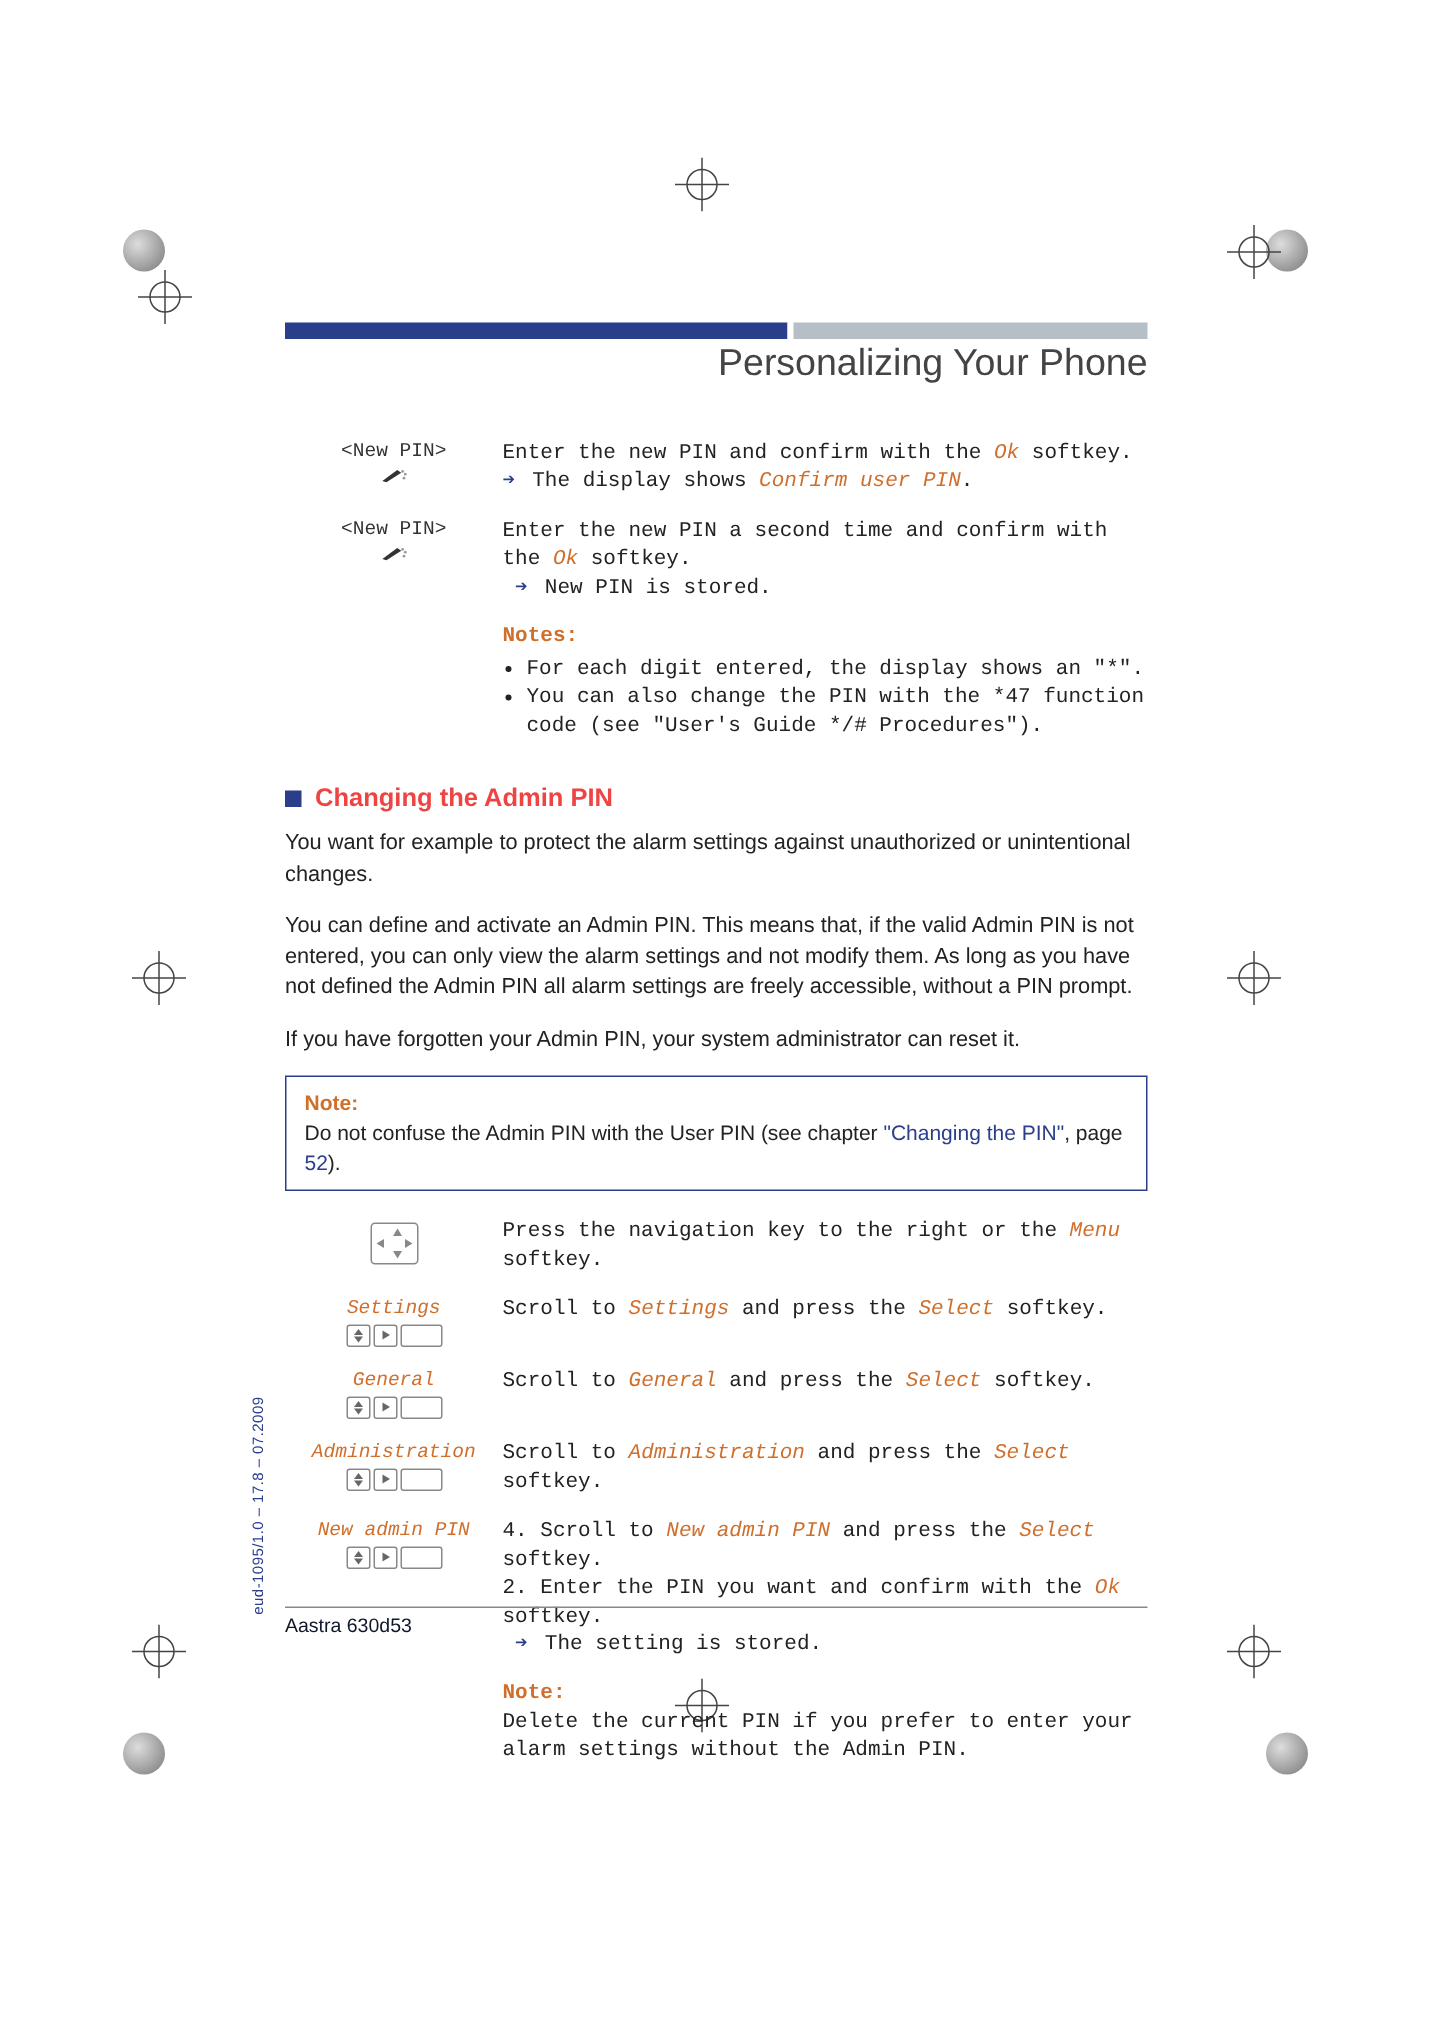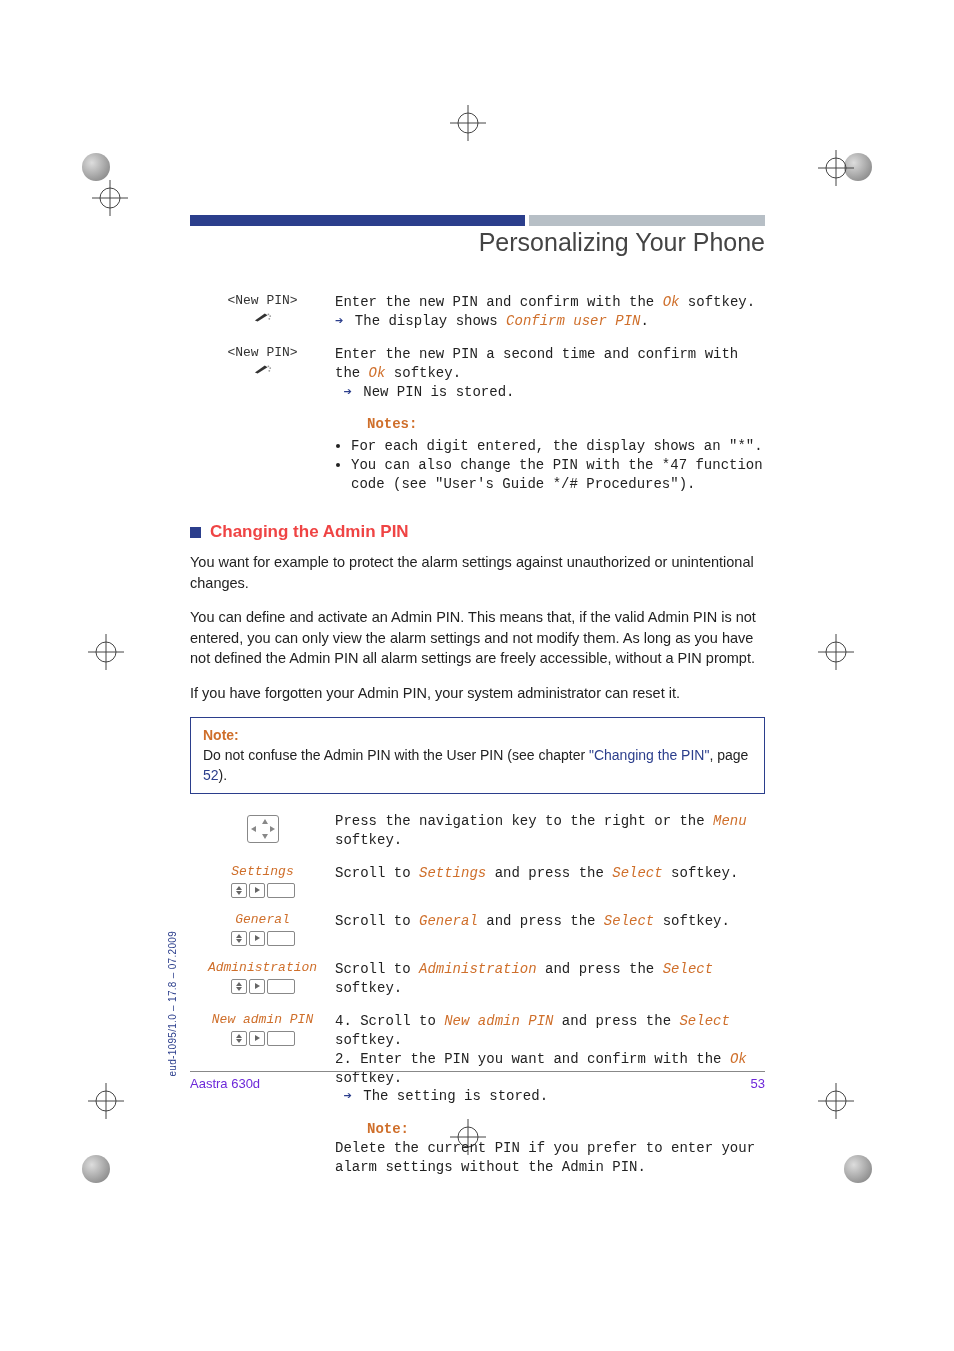--- a/index.html
+++ b/index.html
@@ -10,41 +10,41 @@
   .hb-gap{width:4px;background:#fff;}
   .hb-grey{flex:1;background:#b7bfc6;}
   .page-title{text-align:right;font-size:25px;color:#444;margin:2px 0 36px 0;font-weight:400;}
   .row{display:flex;margin-bottom:14px;font-family:Liberation Mono, monospace;}
   .lcol{width:145px;text-align:center;font-size:13px;color:#333;}
   .lcol .label-orange{color:#cf6f2b;font-style:italic;font-size:13px;}
   .rcol{flex:1;font-size:14px;line-height:1.35;}
   .ok{color:#cf6f2b;font-style:italic;}
   .link-ref{color:#2b3e8c;}
   .arrow{color:#2b3e8c;font-weight:bold;margin-right:3px;}
-  .notes-head{color:#cf6f2b;font-weight:bold;font-size:14px;margin-left:32px;}
+  .notes-head{color:#cf6f2b;font-weight:bold;font-size:14px;}
   .notes ul{margin:3px 0 0 0;padding-left:16px;font-size:14px;line-height:1.35;}
   .section-head{display:flex;align-items:center;margin:28px 0 10px 0;}
   .sq{width:11px;height:11px;background:#2b3e8c;margin-right:9px;}
   .section-title{color:#ef4444;font-weight:bold;font-size:17px;}
   .para{font-size:14.5px;line-height:1.42;margin:0 0 14px 0;}
   .note-box{border:1px solid #2b3e8c;padding:8px 12px;font-size:14px;margin:10px 0 18px 0;line-height:1.4;}
   .note-box .nb-head{color:#cf6f2b;font-weight:bold;}
   .icon-nav{width:30px;height:26px;border:1px solid #888;border-radius:3px;margin:3px auto 0;position:relative;}
   .icon-nav::before{content:"";position:absolute;left:14px;top:3px;border-left:3px solid transparent;border-right:3px solid transparent;border-bottom:5px solid #888;}
   .icon-nav::after{content:"";position:absolute;left:14px;bottom:3px;border-left:3px solid transparent;border-right:3px solid transparent;border-top:5px solid #888;}
   .icon-nav .l{position:absolute;left:3px;top:10px;border-top:3px solid transparent;border-bottom:3px solid transparent;border-right:5px solid #888;}
   .icon-nav .r{position:absolute;right:3px;top:10px;border-top:3px solid transparent;border-bottom:3px solid transparent;border-left:5px solid #888;}
   .icon-keys{display:flex;justify-content:center;gap:2px;margin-top:4px;}
   .key{width:14px;height:13px;border:1px solid #888;border-radius:2px;position:relative;}
   .key.arrows::before{content:"";position:absolute;left:4px;top:2px;border-left:3px solid transparent;border-right:3px solid transparent;border-bottom:4px solid #666;}
   .key.arrows::after{content:"";position:absolute;left:4px;bottom:2px;border-left:3px solid transparent;border-right:3px solid transparent;border-top:4px solid #666;}
   .key.arrow-r::after{content:"";position:absolute;left:5px;top:3px;border-top:3px solid transparent;border-bottom:3px solid transparent;border-left:5px solid #666;}
   .key.soft{width:26px;}
   .pen{width:18px;height:12px;margin:3px auto 0;}
-  .footer{position:absolute;left:190px;bottom:260px;width:575px;border-top:1px solid #888;display:flex;justify-content:space-between;font-size:13px;padding-top:4px;color:#6d28d9;}
+  .footer{position:absolute;left:190px;bottom:260px;width:575px;border-top:1px solid #888;display:flex;font-size:13px;padding-top:4px;color:#0f172a;}
   .side-text{position:absolute;left:167px;bottom:275px;writing-mode:vertical-rl;transform:rotate(180deg);font-size:10px;color:#2b3e8c;letter-spacing:0.3px;}
   .regmark{position:absolute;width:36px;height:36px;}
   .regmark circle{fill:none;stroke:#444;stroke-width:1;}
   .regmark line{stroke:#444;stroke-width:1;}
   .cornerball{position:absolute;width:28px;height:28px;border-radius:50%;background:radial-gradient(circle at 35% 35%,#ddd,#777);}
 </style>
 </head>
 <body>
 
 <div class="page">

